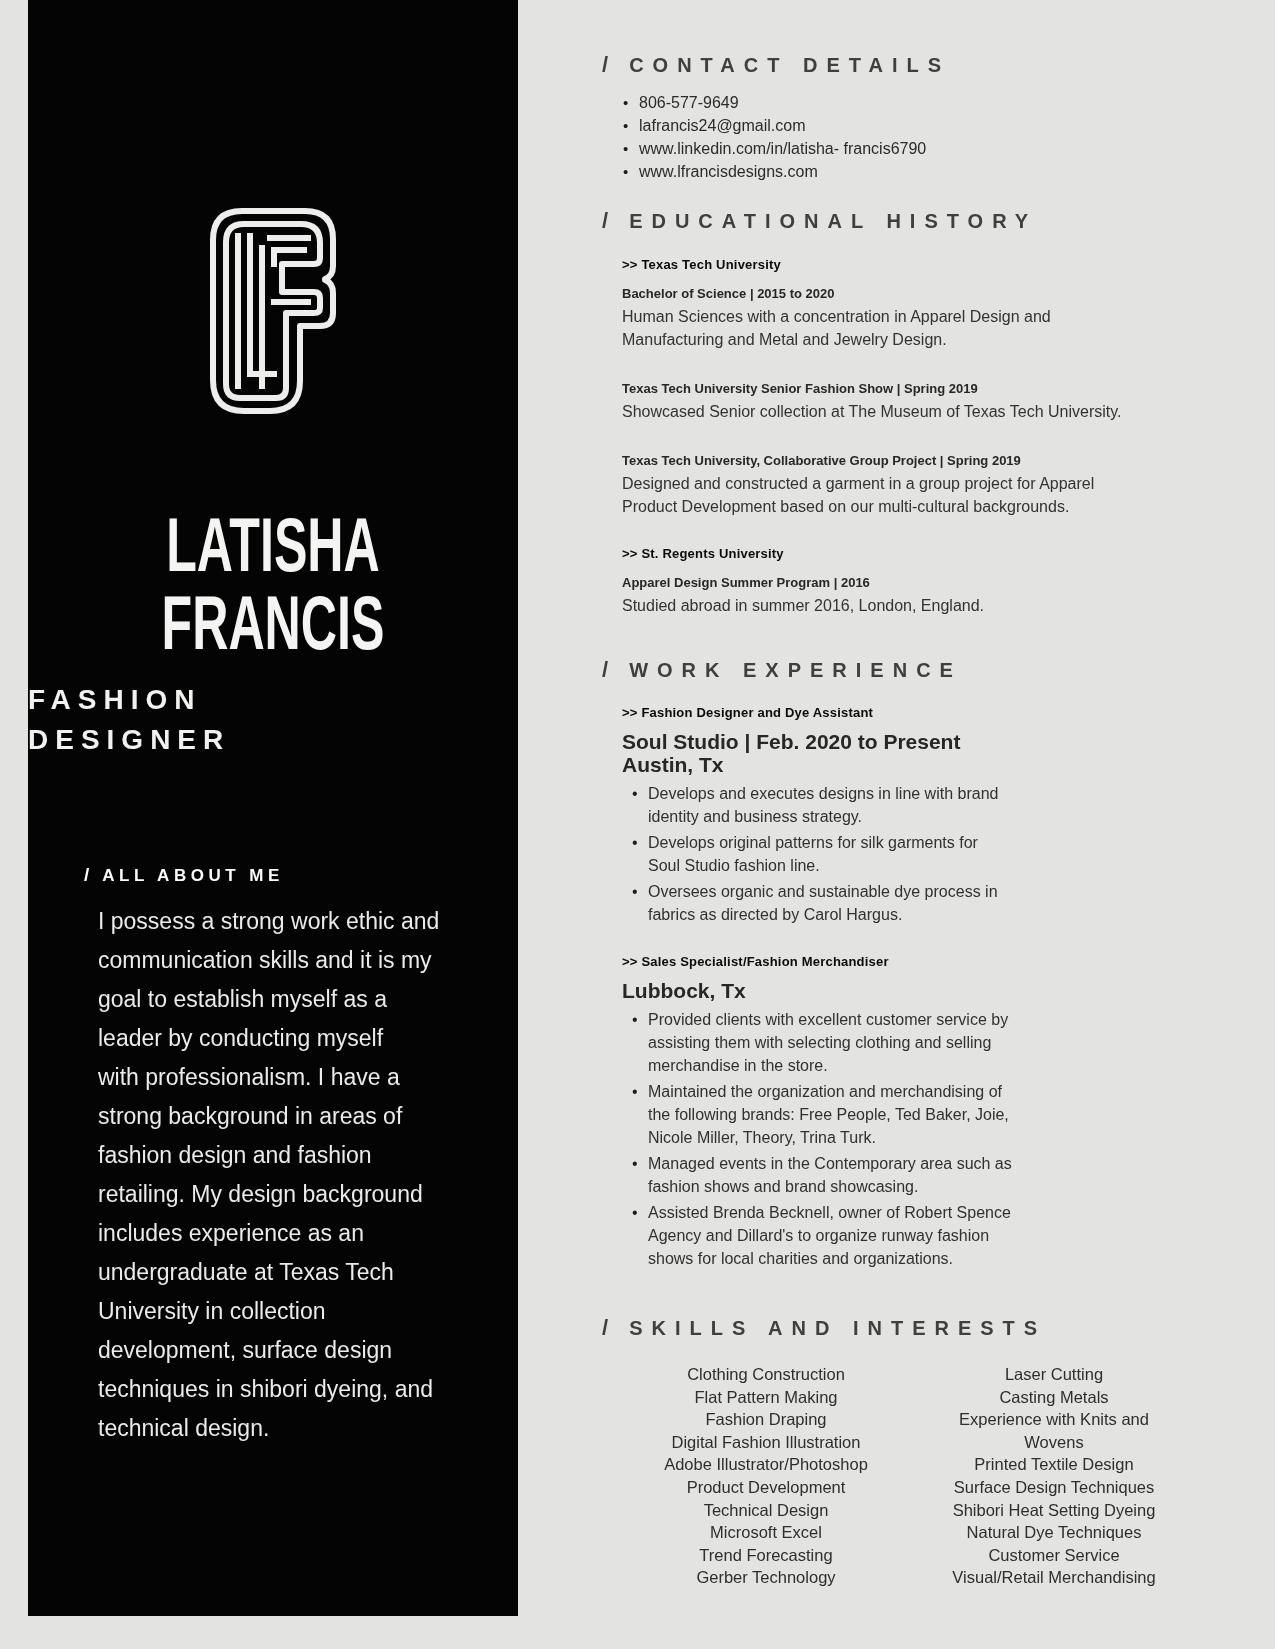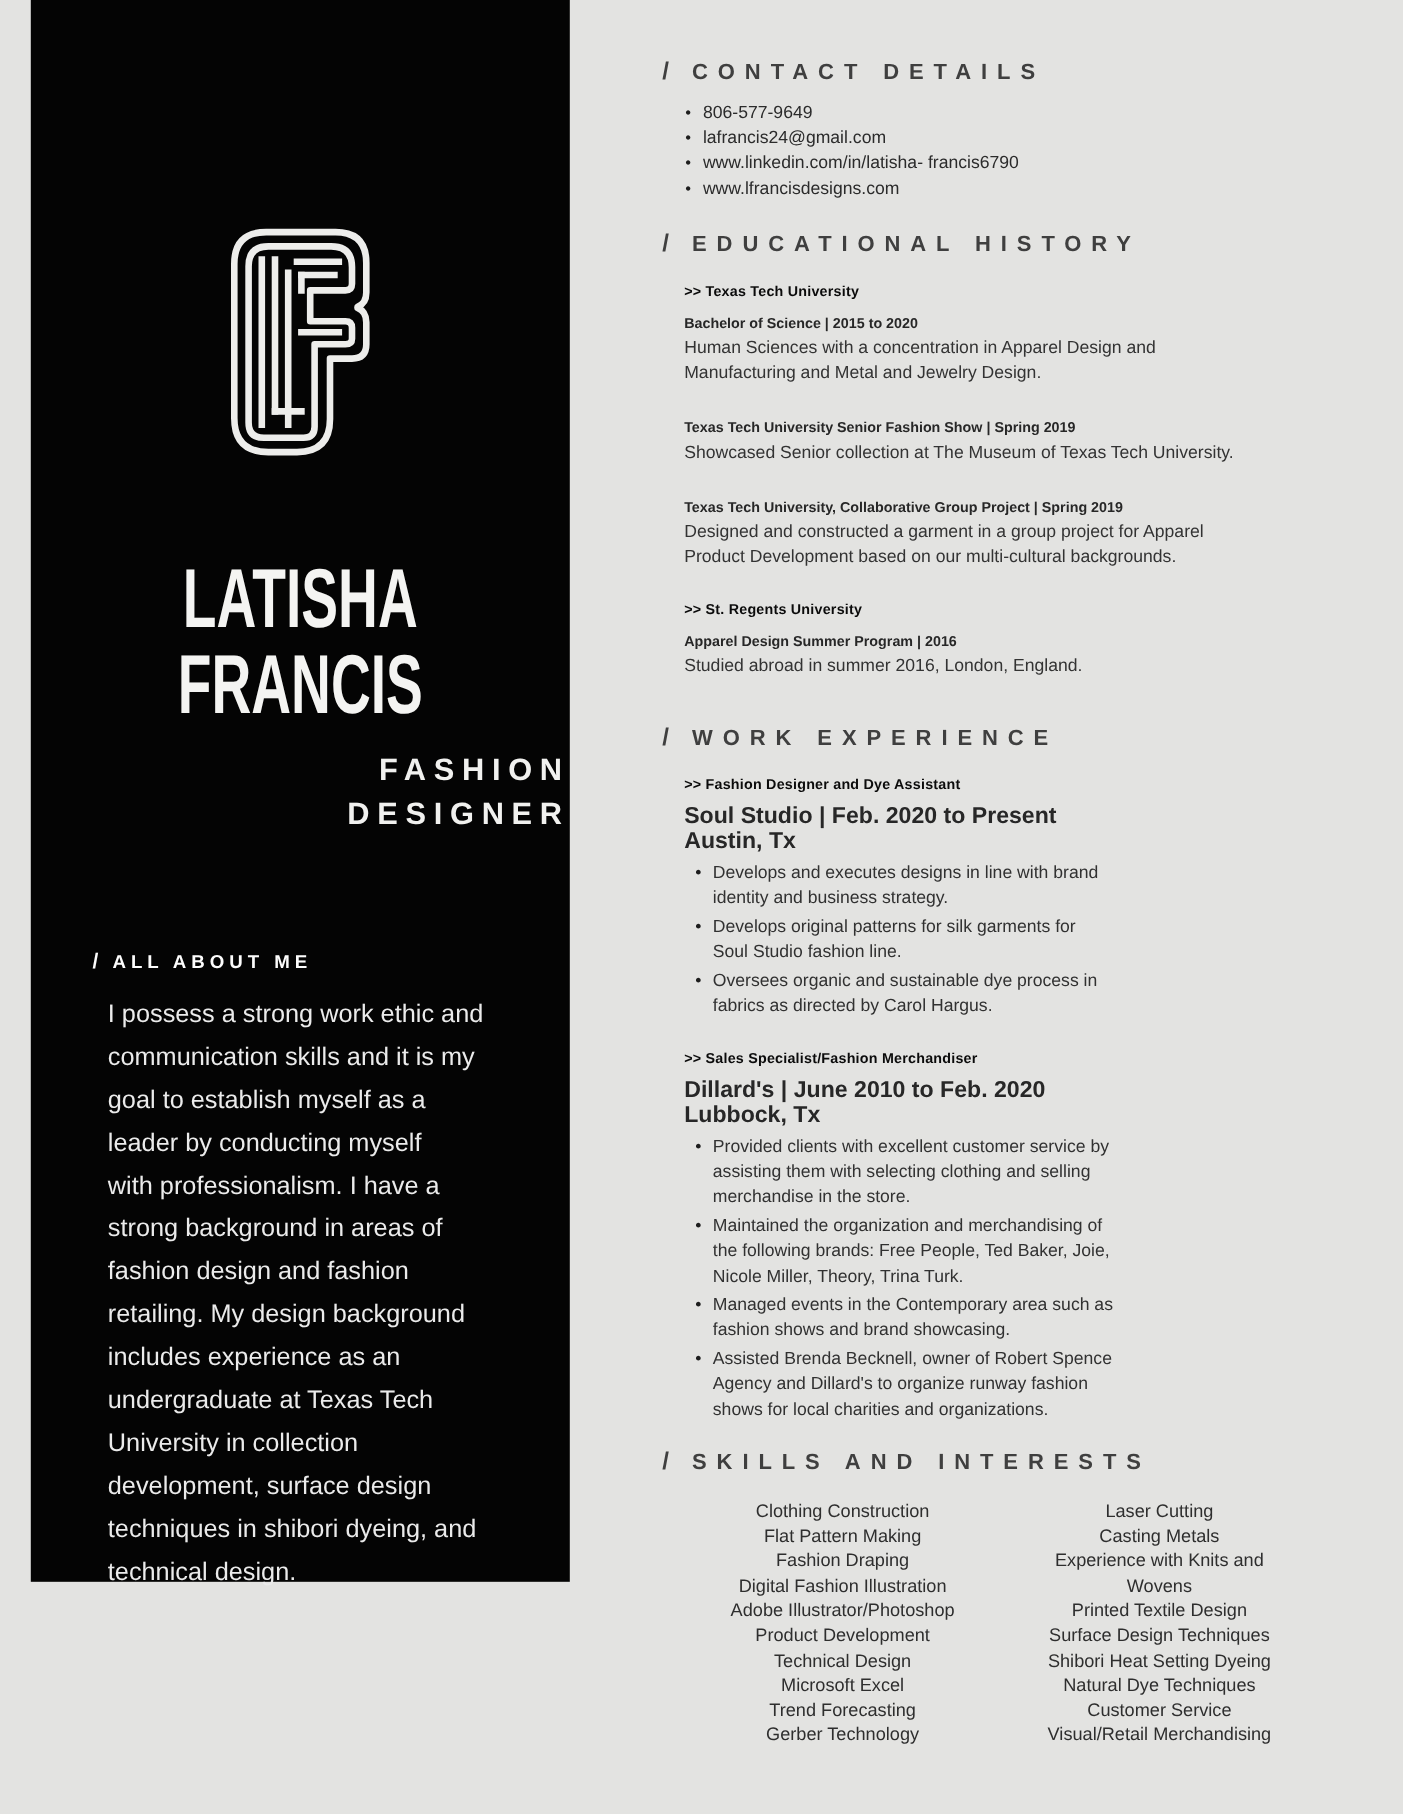--- a/index.html
+++ b/index.html
@@ -8,38 +8,38 @@
     position:relative;
     background:#e3e3e1;
     font-family:"Liberation Sans", sans-serif;
     color:#2d2d2d;
     overflow:hidden;
   }
 
   
   .sidebar {
     position:absolute; left:28px; top:0;
-    width:490px; height:1438px;
+    width:490px; height:1616px;
     background:#040404; color:#f2f2f2;
   }
   .logo {
     position:absolute; left:180px; top:206px;
     width:130px; height:210px;
   }
   .name {
     position:absolute; left:0; top:506px; width:100%;
     text-align:center;
     font-size:76px; font-weight:700; line-height:78px;
     letter-spacing:0px; color:#f4f4f2;
     transform:scaleX(0.66); transform-origin:center;
     white-space:pre-line;
   }
   .role {
     position:absolute; left:0; top:680px; width:100%;
-    text-align:right;
+    text-align:left;
     font-size:28px; font-weight:700; line-height:40px;
     letter-spacing:7px; color:#f1f1ef;
     white-space:pre-line;
   }
   .about-head {
     position:absolute; left:56px; top:864px;
     display:flex; align-items:baseline; gap:13px;
     color:#fdfdfd;
   }
   .about-head .slash { font-size:19px; font-weight:700; }
@@ -238,21 +238,20 @@
             <li>Develops original patterns for silk garments for
 Soul Studio fashion line.</li>
 
             <li>Oversees organic and sustainable dye process in
 fabrics as directed by Carol Hargus.</li>
           </ul>
       </div>
 
       <div class="job">
         <h3 class="entry-title">&gt;&gt; Sales Specialist/Fashion Merchandiser</h3>
-        <div class="company">Dillard's | June 2010 to Feb. 2020</div>
         <div class="location">Lubbock, Tx</div>
         <ul class="bullets">
 
             <li>Provided clients with excellent customer service by
 assisting them with selecting clothing and selling
 merchandise in the store.</li>
 
             <li>Maintained the organization and merchandising of
 the following brands: Free People, Ted Baker, Joie,
 Nicole Miller, Theory, Trina Turk.</li>

